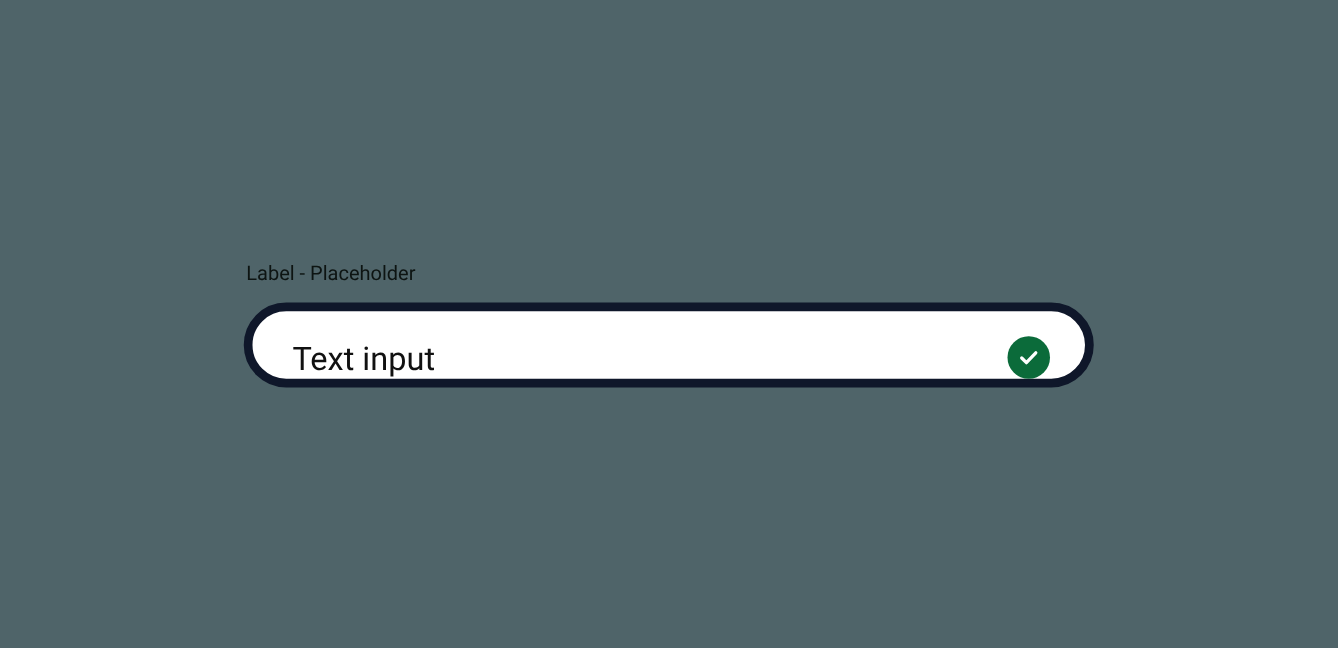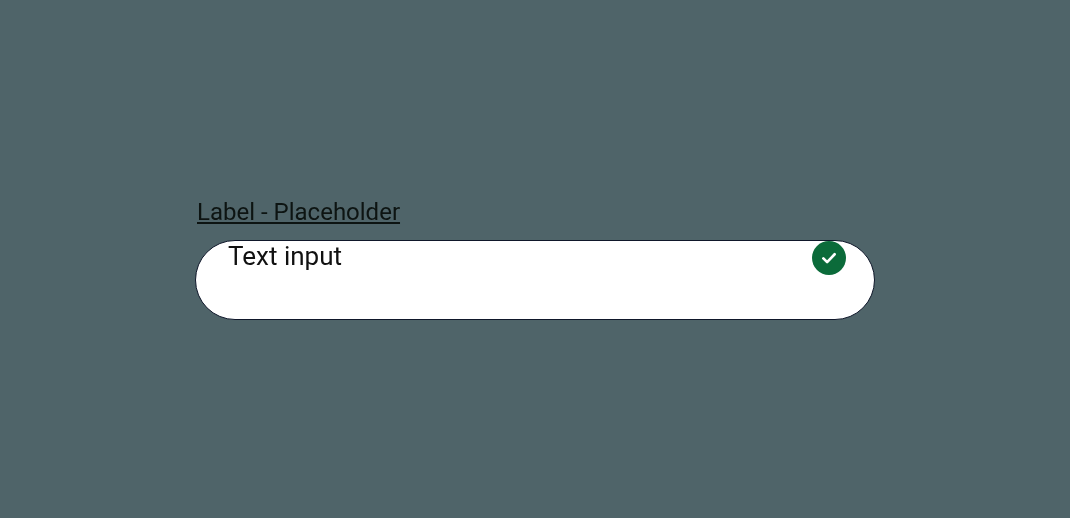--- a/index.html
+++ b/index.html
@@ -15,35 +15,34 @@
       display: flex;
       align-items: center;
       justify-content: center;
     }
     .field-group {
       width: 680px;
       display: flex;
       flex-direction: column;
     }
     .field-label {
-      font-size: 24px;
+      font-size: 16px;
       color: #0d1412;
       margin-bottom: 14px;
       margin-left: 2px;
       font-weight: 400;
-      text-decoration: underline;
     }
     .input-wrapper {
       position: relative;
       background: #ffffff;
-      border: 1px solid #0f172a;
+      border: 7px solid #0f172a;
       border-radius: 40px;
-      height: 80px;
+      height: 68px;
       display: flex;
-      align-items: flex-start;
+      align-items: flex-end;
       padding: 0 28px 0 32px;
     }
     .text-input {
       flex: 1;
       border: none;
       outline: none;
       font-size: 26px;
       color: #111;
       background: transparent;
       font-family: inherit;

